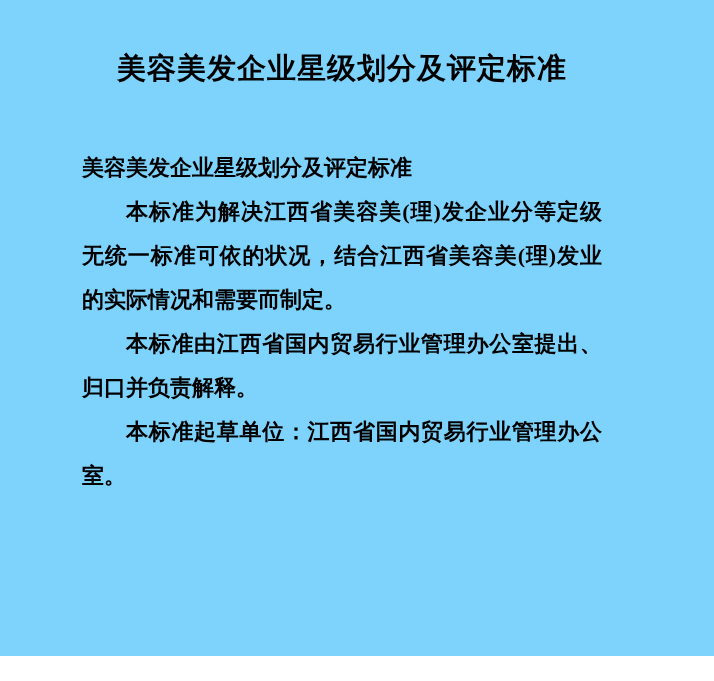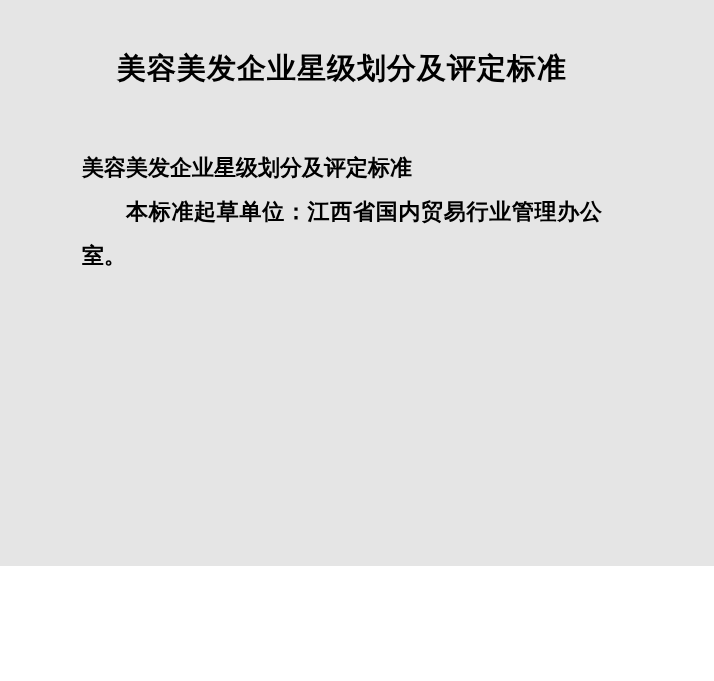--- a/index.html
+++ b/index.html
@@ -10,23 +10,23 @@
   body {
     width: 714px;
     height: 681px;
     overflow: hidden;
     font-family: "Liberation Serif", "DejaVu Serif", serif;
     color: #000000;
   }
   .page {
     box-sizing: border-box;
     width: 714px;
-    height: 566px;
+    height: 656px;
     padding: 50px 112px 0 82px;
-    background: #e5e5e5;
+    background: #7dd3fc;
   }
   .doc-title {
     margin: 0 0 60px 0;
     font-size: 29px;
     line-height: 36px;
     font-weight: 700;
     text-align: center;
     letter-spacing: 1px;
   }
   .doc-body {
@@ -49,19 +49,21 @@
 
 <div class="page">
 
   <h1 class="doc-title">美容美发企业星级划分及评定标准</h1>
 
   <div class="doc-body">
 
     <p class="para">美容美发企业星级划分及评定标准</p>
 
 
+    <p class="para indent">本标准为解决江西省美容美(理)发企业分等定级无统一标准可依的状况，结合江西省美容美(理)发业的实际情况和需要而制定。</p>
 
 
+    <p class="para indent">本标准由江西省国内贸易行业管理办公室提出、归口并负责解释。</p>
 
     <p class="para indent">本标准起草单位：江西省国内贸易行业管理办公室。</p>
 
   </div>
 </div>
 
 </body></html>

